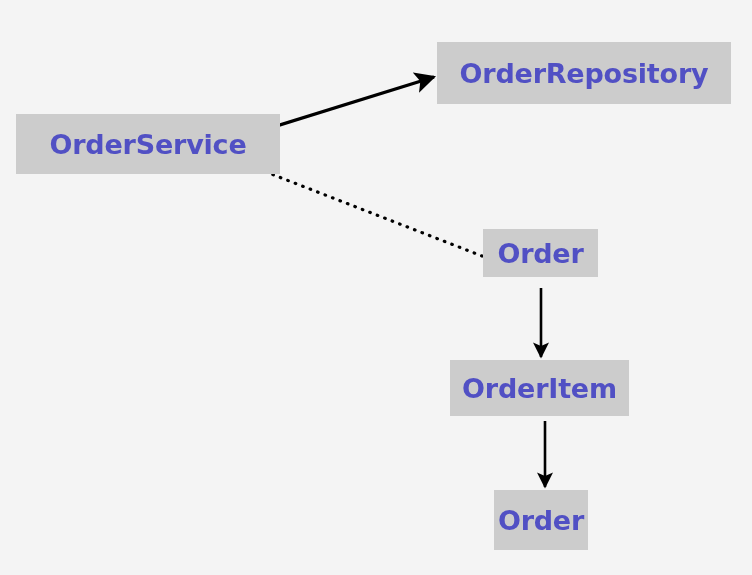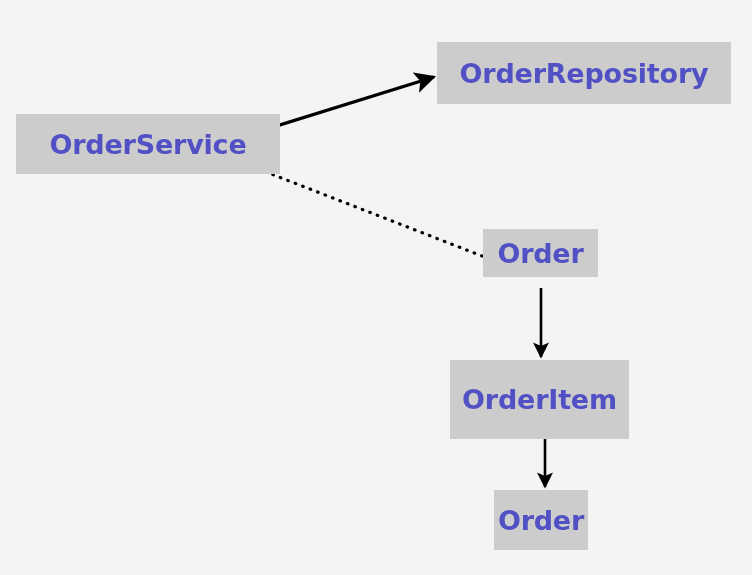--- a/index.html
+++ b/index.html
@@ -40,21 +40,21 @@
     font-family: "DejaVu Sans", sans-serif;
     font-weight: bold;
     font-size: 27px;
     line-height: 1;
     letter-spacing: -0.2px;
     white-space: nowrap;
   }
   #node-orderservice  { left: 16px;  top: 114px; width: 264px; height: 60px; }
   #node-orderrepository { left: 437px; top: 42px;  width: 294px; height: 62px; }
   #node-order         { left: 483px; top: 229px; width: 115px; height: 48px; }
-  #node-orderitem     { left: 450px; top: 360px; width: 179px; height: 79px; }
+  #node-orderitem     { left: 450px; top: 360px; width: 179px; height: 56px; }
   #node-item          { left: 494px; top: 490px; width: 94px;  height: 60px; }
 </style>
 </head>
 <body>
 
 <div id="diagram-canvas">
 
   <svg id="edge-layer" viewBox="0 0 752 575" width="752" height="575">
     <defs>
       <marker id="arrow-solid" viewBox="0 0 10 10" refX="9" refY="5" markerWidth="6.2" markerHeight="6.2" orient="auto-start-reverse">

